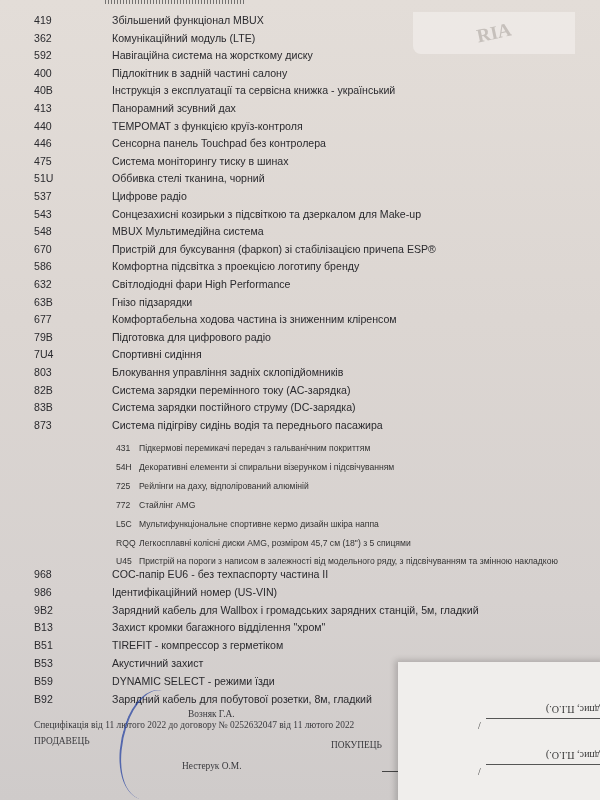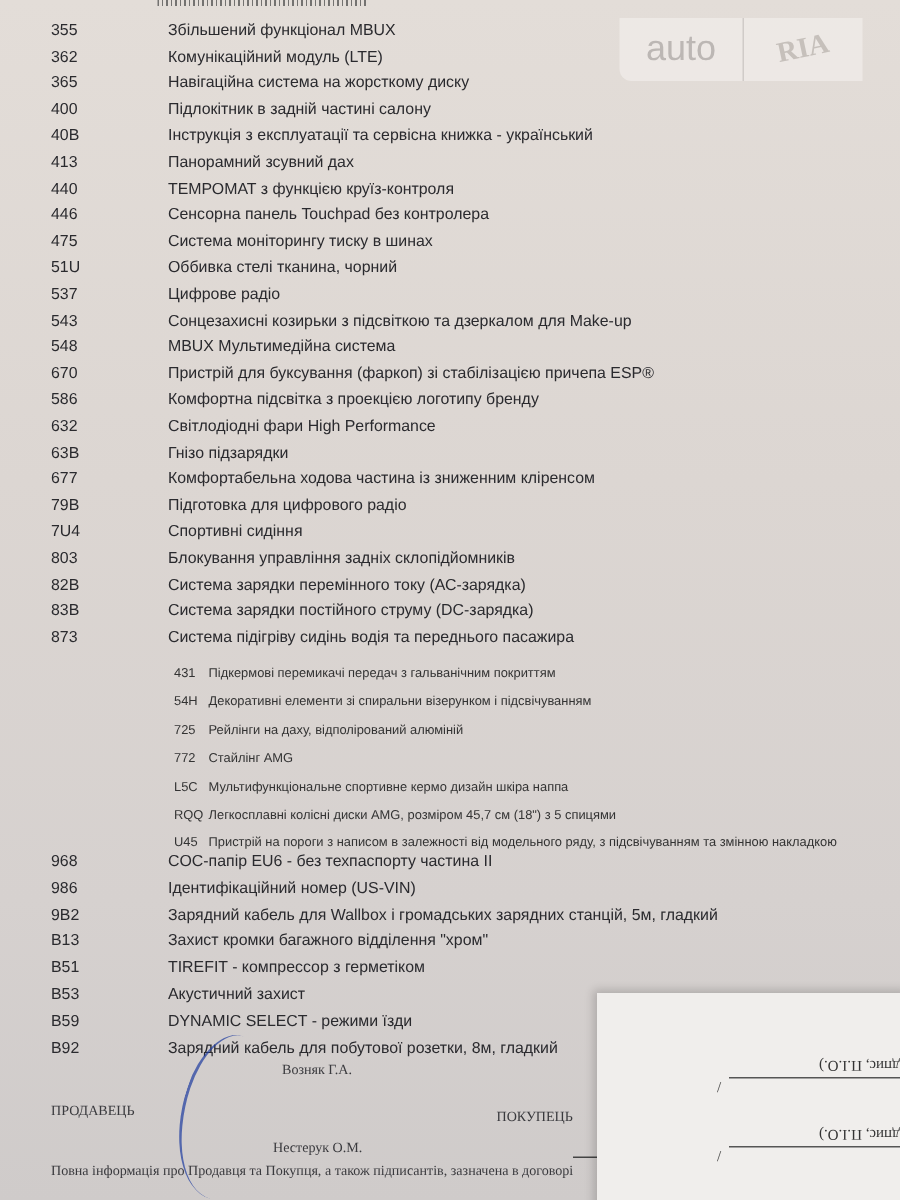--- a/index.html
+++ b/index.html
@@ -63,35 +63,34 @@
   .slash { position: absolute; left: 80px; font-size: 10px; color: #444; font-family: "Liberation Serif", serif; }
   .buyer-line { position: absolute; left: 382px; top: 771px; width: 20px; border-top: 1px solid #444; }
 </style>
 </head>
 <body>
 
 <div class="page">
   <div class="topbar"></div>
 
   <div class="watermark">
-    <div class="wm-auto">auto</div>
     <div class="wm-ria">RIA</div>
   </div>
 
   <div id="opts">
       <div class="row" style="top: 12px;">
-        <span class="code">355</span>
+        <span class="code">419</span>
         <span class="desc">Збільшений функціонал MBUX</span>
       </div>
       <div class="row" style="top: 29.6px;">
         <span class="code">362</span>
         <span class="desc">Комунікаційний модуль (LTE)</span>
       </div>
       <div class="row" style="top: 47.2px;">
-        <span class="code">365</span>
+        <span class="code">592</span>
         <span class="desc">Навігаційна система на жорсткому диску</span>
       </div>
       <div class="row" style="top: 64.8px;">
         <span class="code">400</span>
         <span class="desc">Підлокітник в задній частині салону</span>
       </div>
       <div class="row" style="top: 82.4px;">
         <span class="code">40B</span>
         <span class="desc">Інструкція з експлуатації та сервісна книжка - український</span>
       </div>
@@ -230,26 +229,26 @@
       <div class="row" style="top: 672.8px;">
         <span class="code">B59</span>
         <span class="desc">DYNAMIC SELECT - режими їзди</span>
       </div>
       <div class="row" style="top: 690.6px;">
         <span class="code">B92</span>
         <span class="desc">Зарядний кабель для побутової розетки, 8м, гладкий</span>
       </div>
     </div>
 
+  <div class="serif" style="left:34px; top:720px;">Специфікація від 11 лютого 2022 до договору № 0252632047 від 11 лютого 2022</div>
   <div class="serif" style="left:34px; top:736px;">ПРОДАВЕЦЬ</div>
   <div class="serif" style="left:188px; top:709px;">Возняк Г.А.</div>
   <div class="serif" style="left:331px; top:740px;">ПОКУПЕЦЬ</div>
   <div class="buyer-line"></div>
   <div class="serif" style="left:182px; top:761px;">Нестерук О.М.</div>
-  <div class="serif" style="left:34px; top:776px;">Повна інформація про Продавця та Покупця, а також підписантів, зазначена в договорі</div>
 
   <div class="signature"></div>
 
   <div class="paper">
     <div class="sigtext" style="top:42px;">(підпис, П.І.О.)</div>
     <div class="sigline" style="top:56px;"></div>
     <div class="slash" style="top:58px;">/</div>
     <div class="sigtext" style="top:88px;">(підпис, П.І.О.)</div>
     <div class="sigline" style="top:102px;"></div>
     <div class="slash" style="top:104px;">/</div>

